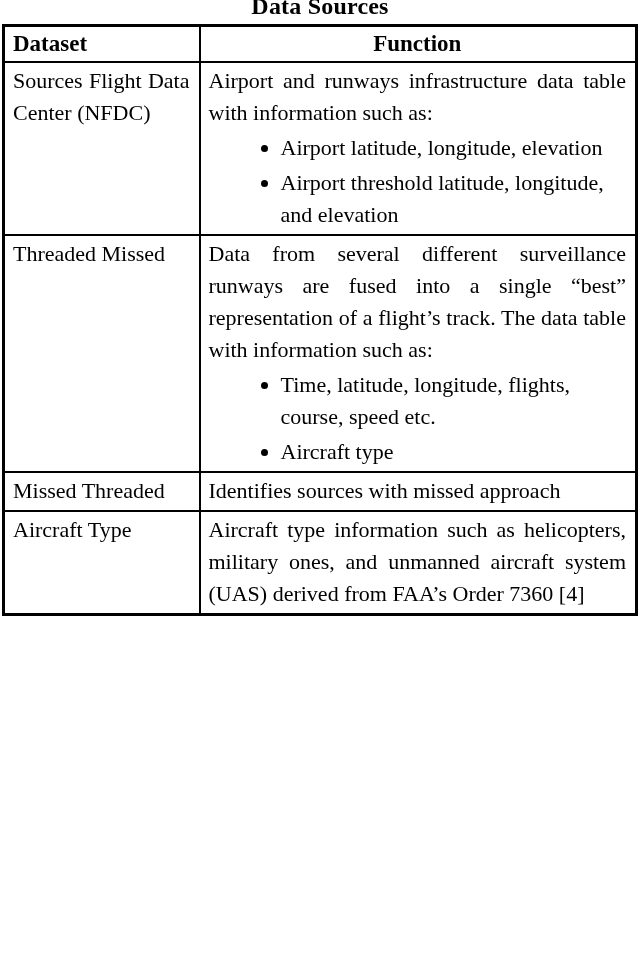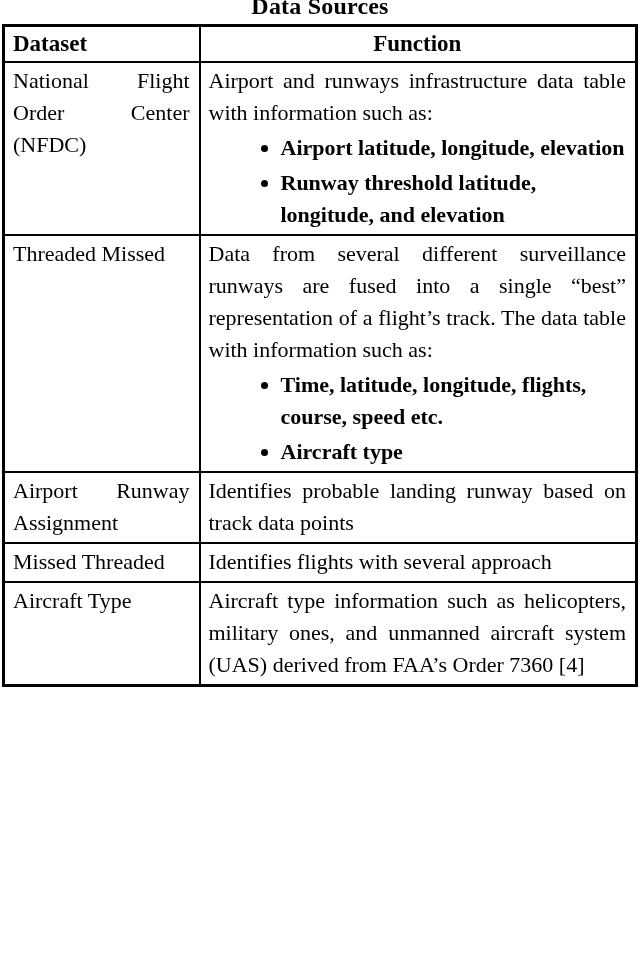--- a/index.html
+++ b/index.html
@@ -62,66 +62,59 @@
     text-align: justify;
   }
   td.function ul {
     margin: 0;
     padding-left: 72px;
     list-style: disc outside;
   }
   td.function li {
     text-align: left;
     margin: 3px 0 0 0;
-    font-weight: bold;
   }
 </style>
 </head>
 <body>
 
 <div class="page">
   <div class="title">Data Sources</div>
   <table class="data-table">
     <thead>
       <tr>
         <th class="col-dataset">Dataset</th>
         <th class="col-function">Function</th>
       </tr>
     </thead>
     <tbody>
         <tr>
-          <td class="dataset">National Flight Order Center (NFDC)</td>
+          <td class="dataset">Sources Flight Data Center (NFDC)</td>
           <td class="function">
             <p>Airport and runways infrastructure data table with information such as:</p>
             <ul>
               <li>Airport latitude, longitude, elevation</li>
-              <li>Runway threshold latitude, longitude, and elevation</li>
+              <li>Airport threshold latitude, longitude, and elevation</li>
             </ul>
           </td>
         </tr>
         <tr>
           <td class="dataset">Threaded Missed</td>
           <td class="function">
             <p>Data from several different surveillance runways are fused into a single “best” representation of a flight’s track. The data table with information such as:</p>
             <ul>
               <li>Time, latitude, longitude, flights, course, speed etc.</li>
               <li>Aircraft type</li>
             </ul>
           </td>
         </tr>
         <tr>
-          <td class="dataset">Airport Runway Assignment</td>
-          <td class="function">
-            <p>Identifies probable landing runway based on track data points</p>
-          </td>
-        </tr>
-        <tr>
           <td class="dataset">Missed Threaded</td>
           <td class="function">
-            <p>Identifies flights with several approach</p>
+            <p>Identifies sources with missed approach</p>
           </td>
         </tr>
         <tr>
           <td class="dataset">Aircraft Type</td>
           <td class="function">
             <p>Aircraft type information such as helicopters, military ones, and unmanned aircraft system (UAS) derived from FAA’s Order 7360 [4]</p>
           </td>
         </tr>
       </tbody>
   </table>

